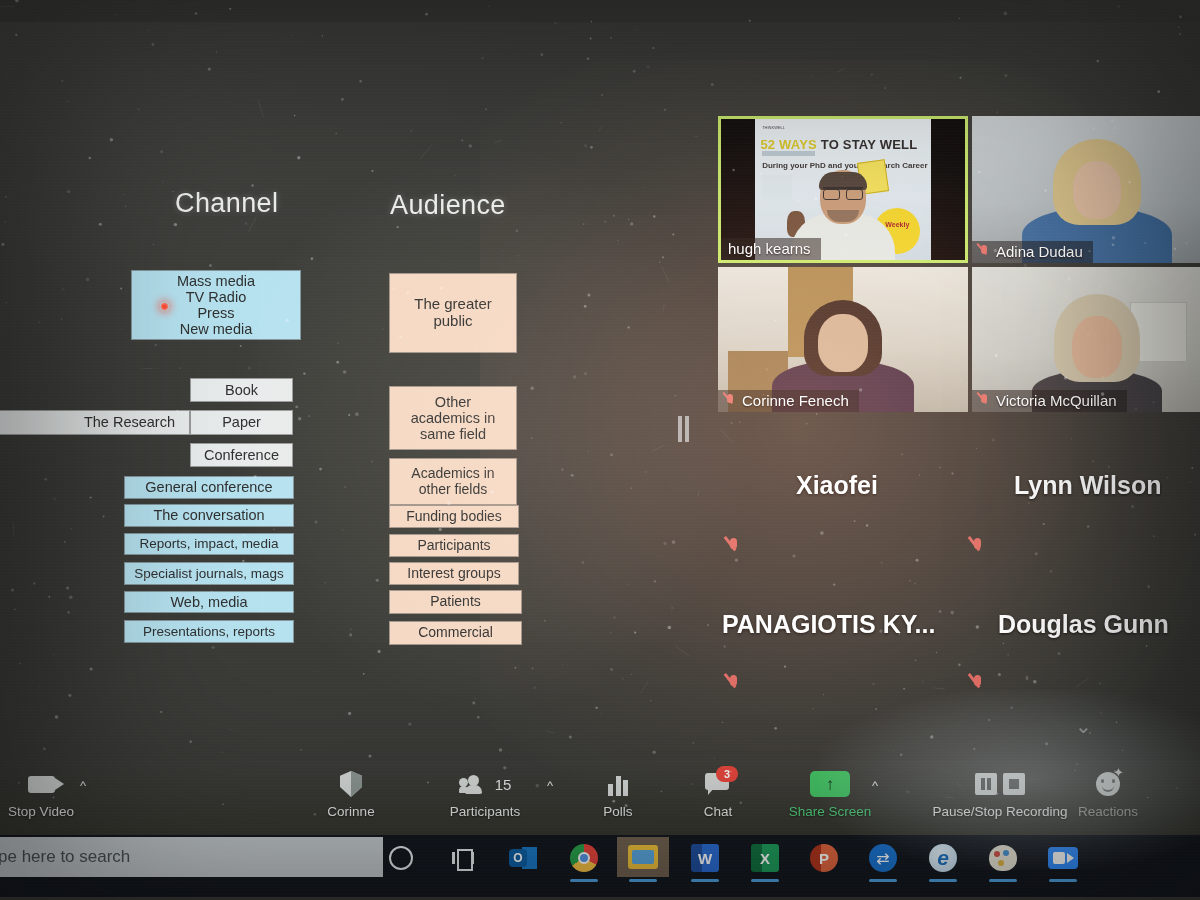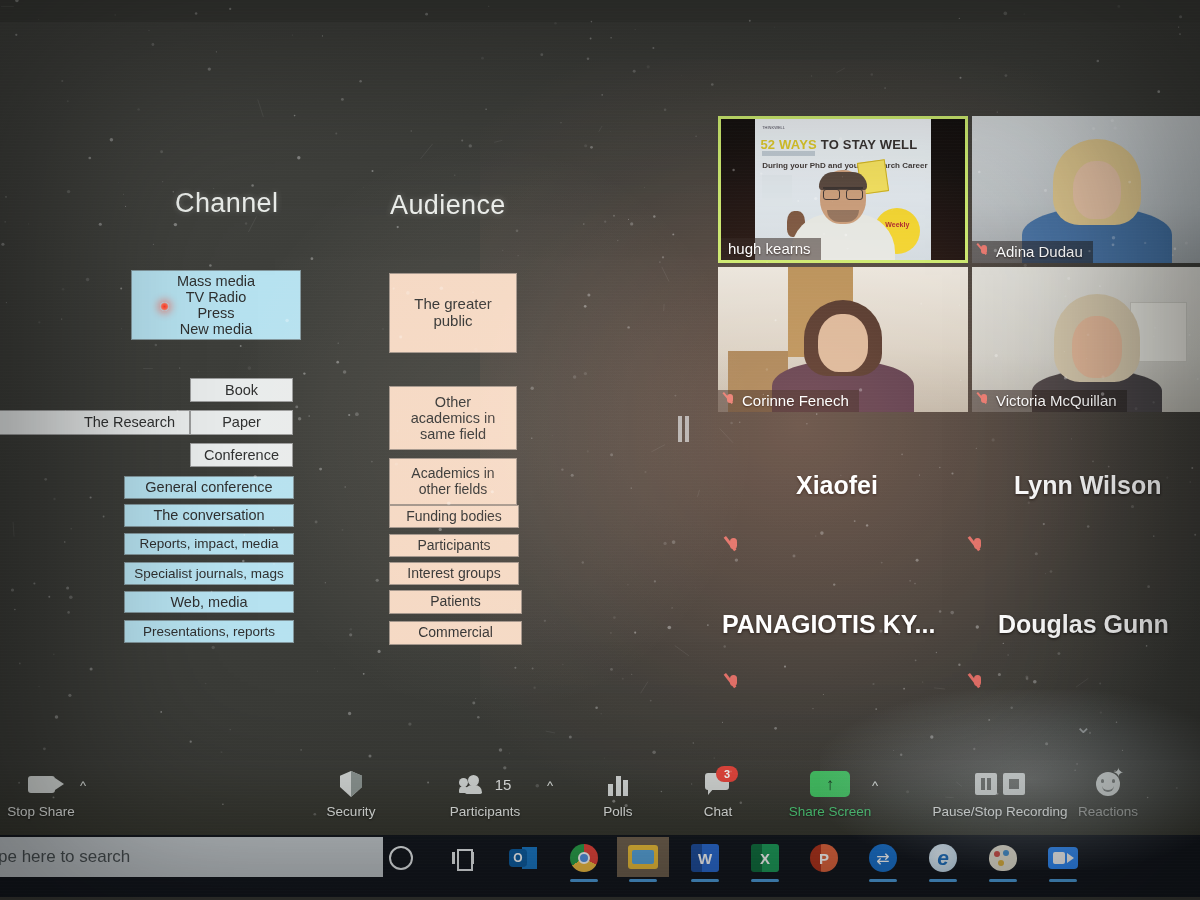--- a/index.html
+++ b/index.html
@@ -381,29 +381,29 @@
     <span class="nm" style="left:26px;top:48px;font-size:25px;">Douglas Gunn</span>
     <i class="mute2" style="left:0px;top:112px;"></i>
   </div>
   <div id="chev-more">⌄</div>
 
   <div id="toolbar">
     <div class="tb" id="tb-video">
       <div class="ic">
           <div class="cam-ic"></div>
         </div>
-      <div class="lb">Stop Share</div>
+      <div class="lb">Stop Video</div>
     </div>
     <span class="caret" style="left:80px;top:18px;">^</span>
 
     <div class="tb" id="tb-security">
       <div class="ic">
           <div class="shield"></div>
         </div>
-      <div class="lb">Security</div>
+      <div class="lb">Corinne</div>
     </div>
 
     <div class="tb" id="tb-part">
       <div class="ic">
         <div class="ppl">
             <i></i>
             <i></i>
             <i></i>
             <i></i>
           </div>

